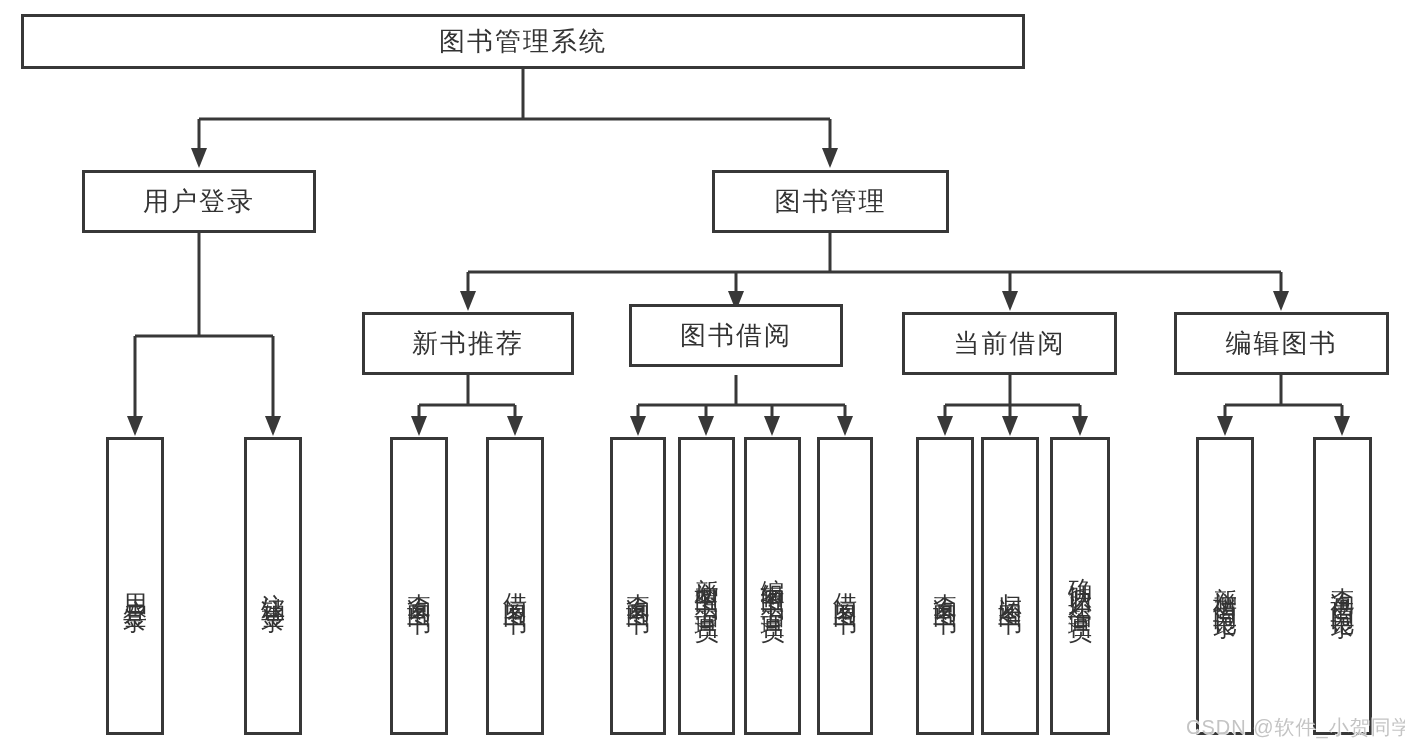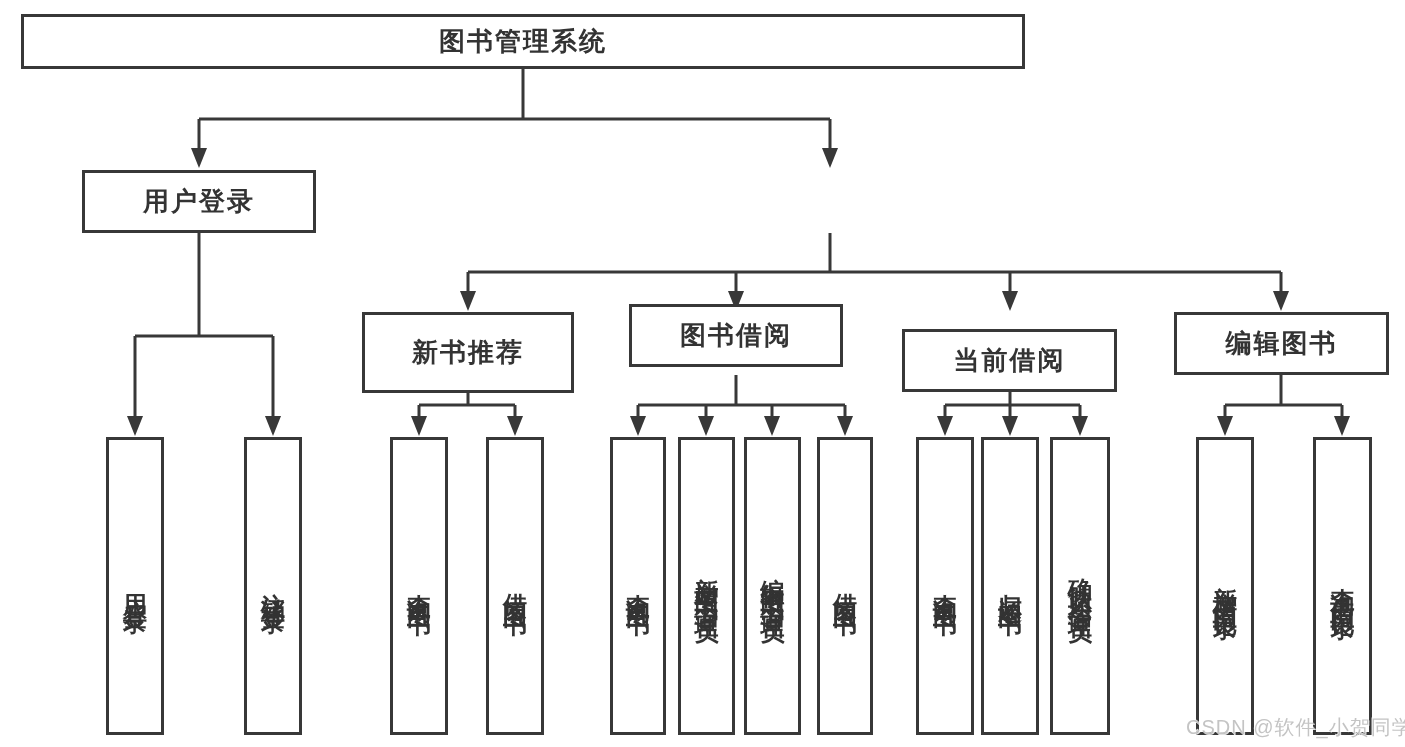--- a/index.html
+++ b/index.html
@@ -21,21 +21,20 @@
   .wires path{stroke:var(--line);stroke-width:3;fill:none;}
   .wires polygon{fill:var(--line);stroke:none;}
   .node{
     position:absolute;
     box-sizing:border-box;
     border:3px solid var(--border);
     background:var(--bg);
     color:var(--text);
     display:flex;align-items:center;justify-content:center;
     text-align:center;
-    font-weight:bold;
   }
   .h-node{font-size:26px;letter-spacing:2px;white-space:nowrap;}
   .v-node{
     writing-mode:vertical-lr;
     text-orientation:mixed;
     font-size:24px;
     letter-spacing:6px;
     line-height:1;
   }
   .watermark{
@@ -86,24 +85,25 @@
     <polygon points="1072,416 1088,416 1080,436"></polygon>
 
     <path d="M1281 375 V405 M1225 405 H1342 M1225 405 V418 M1342 405 V418"></path>
     <polygon points="1217,416 1233,416 1225,436"></polygon>
     <polygon points="1334,416 1350,416 1342,436"></polygon>
   </svg>
 
   <div class="node h-node" style="left:21px;top:14px;width:1004px;height:55px;">图书管理系统</div>
 
   <div class="node h-node" style="left:82px;top:170px;width:234px;height:63px;">用户登录</div>
+  <div class="node h-node" style="left:712px;top:170px;width:237px;height:63px;">图书管理</div>
 
-  <div class="node h-node" style="left:362px;top:312px;width:212px;height:81px;">新书推荐</div>
+  <div class="node h-node" style="left:362px;top:312px;width:212px;height:63px;">新书推荐</div>
   <div class="node h-node" style="left:629px;top:304px;width:214px;height:63px;">图书借阅</div>
-  <div class="node h-node" style="left:902px;top:312px;width:215px;height:63px;margin-top:17px;">当前借阅</div>
+  <div class="node h-node" style="left:902px;top:312px;width:215px;height:63px;">当前借阅</div>
   <div class="node h-node" style="left:1174px;top:312px;width:215px;height:63px;">编辑图书</div>
 
   <div class="node v-node" style="left:106px;top:437px;width:58px;height:298px;">用户登录</div>
   <div class="node v-node" style="left:244px;top:437px;width:58px;height:298px;">注销登录</div>
 
   <div class="node v-node" style="left:390px;top:437px;width:58px;height:298px;">查询图书</div>
   <div class="node v-node" style="left:486px;top:437px;width:58px;height:298px;">借阅图书</div>
 
   <div class="node v-node" style="left:610px;top:437px;width:56px;height:298px;">查询图书</div>
   <div class="node v-node" style="left:678px;top:437px;width:57px;height:298px;">新增图书（管理员）</div>

